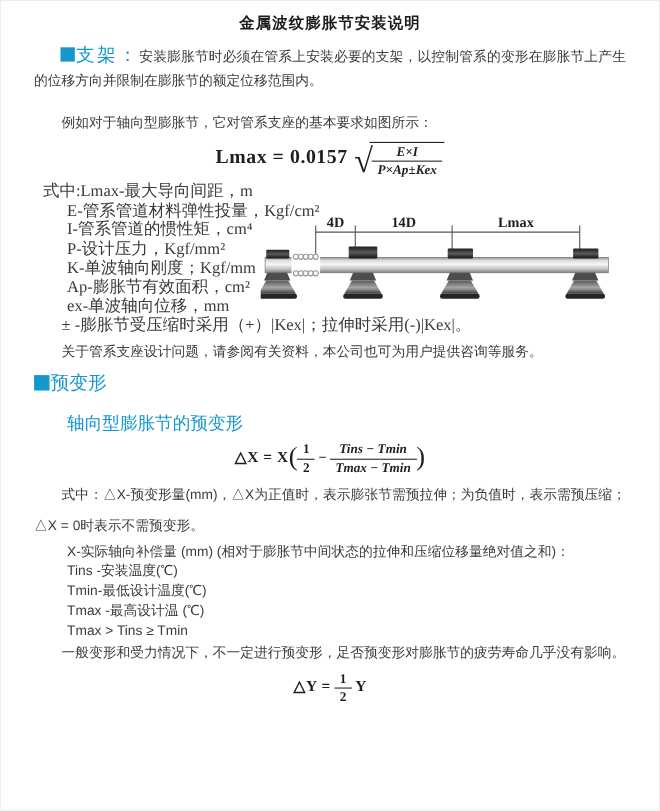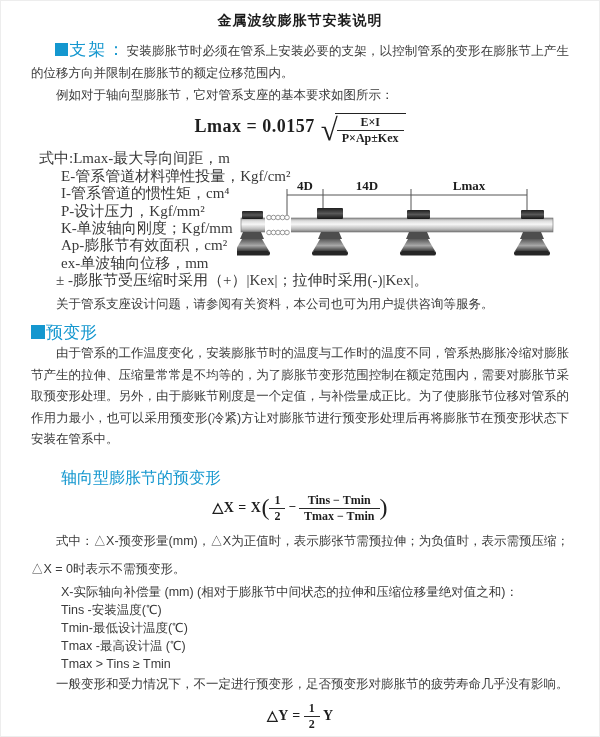--- a/index.html
+++ b/index.html
@@ -9,37 +9,37 @@
     font-family:"Liberation Sans",sans-serif;color:#3a3a3a;
   }
   .title{
     text-align:center;font-size:14px;font-weight:bold;color:#1b1b1b;
     padding-top:11px;letter-spacing:1px;
   }
   .content{padding:0 30px;font-size:12.5px;line-height:22px;}
   .blue{color:#1497cf;}
   .sq{display:inline-block;width:13px;height:13px;background:#1497cf;vertical-align:-1px;margin-right:1px;}
   .sec-head-inline{font-size:17px;color:#1497cf;letter-spacing:2px;}
-  .lead{margin:9px 0 0 0;text-align:justify;}
+  .lead{margin:9px 0 16px 0;text-align:justify;}
   .lead .lead-indent{display:inline-block;width:24px;}
   .para{margin:0;text-indent:2em;text-align:justify;}
   
   .formula{
     text-align:center;font-family:"Liberation Serif",serif;color:#1f1f1f;
     font-weight:bold;line-height:1.1;
   }
   .f1{margin:7px 0 5px 0;}
   .f-lhs{font-size:18px;letter-spacing:.5px;}
   .radical{display:inline-flex;align-items:center;margin-left:6px;vertical-align:middle;}
   .rad-sign{font-size:31px;font-weight:normal;line-height:.9;transform:translateY(1px);}
   .rad-body{display:inline-block;border-top:1.6px solid #222;margin-left:-3px;padding:2px 2px 0 2px;}
   .frac{display:inline-block;vertical-align:middle;text-align:center;font-size:12px;}
   .frac .num{display:block;padding:0 5px 1px 5px;}
   .frac .den{display:block;border-top:1px solid #2a2a2a;padding:1px 5px 0 5px;}
-  .italic{}
+  .italic{font-style:italic;}
   .f2{margin:6px 0 4px 0;}
   .f2 .f-lhs, .f3 .f-lhs{font-size:14px;}
   .big-paren{font-size:24px;font-weight:normal;vertical-align:-3px;line-height:1;}
   .f-op{font-size:13px;margin:0 3px;}
   .f3{margin:8px 0 6px 0;}
   .f3 .rhs{font-size:14px;}
   
   .defzone{position:relative;min-height:140px;}
   .defs{line-height:17.4px;font-size:15px;font-family:Liberation Serif, serif;}
   .def-first{margin-left:8px;}
@@ -166,21 +166,20 @@
           <polygon points="285,63 305,63 312,75 278,75" fill="url(#bsg)"></polygon>
           <rect x="277" y="75" width="36" height="4.5" rx="2" fill="#262626"></rect>
         </g>
       </svg>
     </div>
 
     <p class="para note-para">关于管系支座设计问题，请参阅有关资料，本公司也可为用户提供咨询等服务。</p>
 
     <div class="sec-head-block"><span class="sq"></span><span class="blue">预变形</span></div>
 
-    <p class="para tight">由于管系的工作温度变化，安装膨胀节时的温度与工作时的温度不同，管系热膨胀冷缩对膨胀节产生的拉伸、压缩量常常是不均等的，为了膨胀节变形范围控制在额定范围内，需要对膨胀节采取预变形处理。另外，由于膨账节刚度是一个定值，与补偿量成正比。为了使膨胀节位移对管系的作用力最小，也可以采用预变形(冷紧)方让对膨胀节进行预变形处理后再将膨胀节在预变形状态下安装在管系中。</p>
 
     <div class="sub-head axial">轴向型膨胀节的预变形</div>
 
     <div class="formula f2">
       <span class="f-lhs">△X = X</span><span class="big-paren">(</span><span class="frac"><span class="num">1</span><span class="den">2</span></span><span class="f-op">−</span><span class="frac italic"><span class="num">Tins − Tmin</span><span class="den">Tmax − Tmin</span></span><span class="big-paren">)</span>
     </div>
 
     <p class="para explain">式中：△X-预变形量(mm)，△X为正值时，表示膨张节需预拉伸；为负值时，表示需预压缩；△X = 0时表示不需预变形。</p>
 
     <div class="items">

